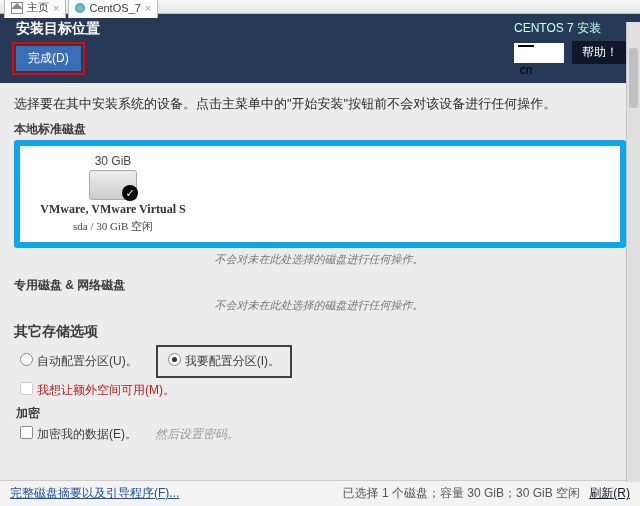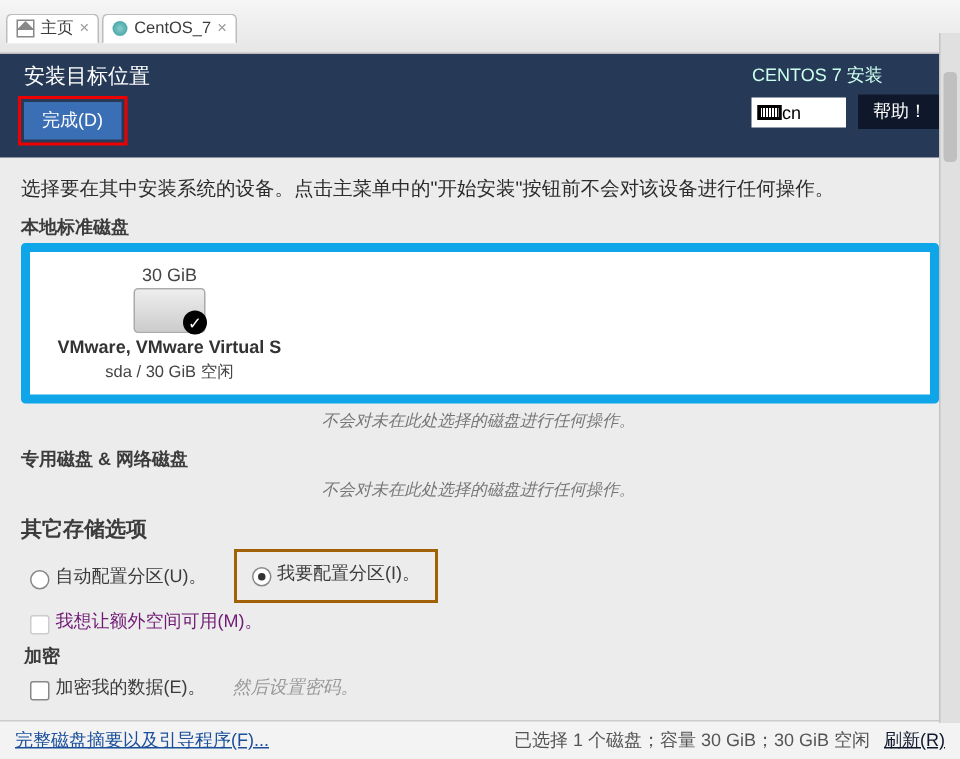--- a/index.html
+++ b/index.html
@@ -9,21 +9,21 @@
     font-size: 12px;
     background: #ececec;
     width: 640px;
     height: 506px;
     overflow: hidden;
     color: #3c3c3c;
   }
   .tabbar {
     display: flex;
     align-items: center;
-    height: 36px;
+    height: 14px;
     background: linear-gradient(#f6f6f6,#e6e6e6);
     border-bottom: 1px solid #bcbcbc;
     padding-left: 4px;
     gap: 2px;
   }
   .tab {
     display: flex;
     align-items: center;
     height: 20px;
     padding: 0 6px;
@@ -43,36 +43,36 @@
   .cent-icon{width:10px;height:10px;border-radius:50%;background:radial-gradient(circle,#8cc,#399);}
   .header {
     background: #263a58;
     color: #fff;
     display: flex;
     align-items: flex-start;
     justify-content: space-between;
     padding: 6px 12px 8px 12px;
   }
   .header-left { display:flex; flex-direction:column; align-items:flex-start; gap:4px;}
-  .h-title { font-size: 14px; font-weight: normal; margin-left:4px;}
+  .h-title { font-size: 14px; font-weight: bold; margin-left:4px;}
   .done-btn {
     background: #3b6fb5;
     color: #fff;
     border: none;
     padding: 4px 12px;
     font-size: 12px;
     cursor: pointer;
   }
   .done-wrap { border: 2px solid #e00; padding: 2px;}
   .header-right { display:flex; flex-direction:column; gap:4px; }
   .sub-title { font-size: 12px; color:#cfe; }
   .hr-row { display:flex; gap:8px; align-items:center;}
   .lang-box {
     background:#fff; color:#000; display:flex; align-items:center;
-    padding:2px 30px 2px 4px; height:20px; gap:0;
+    padding:2px 30px 2px 4px; height:20px; gap:16px;flex-direction:column;
   }
   .kbd-icon{width:16px;height:10px;border:1px solid #000;background:#000;position:relative;}
   .kbd-icon::after{content:"";position:absolute;inset:1px;background:repeating-linear-gradient(90deg,#fff 0 1px,#000 1px 2px);}
   .help-btn{background:#0f172a;color:#fff;border:none;padding:3px 10px;font-size:12px;cursor:pointer;}
   .content { padding: 8px 14px 0 14px; }
   .desc { font-size: 13px; margin: 4px 0 8px 0; color:#2c2c2c;}
   .section-title { font-weight: bold; font-size: 12px; margin: 4px 0 2px 0;}
   .disk-panel {
     background: #fff;
     border: 6px solid #0ea5e9;
@@ -88,38 +88,38 @@
     width: 48px; height: 30px;
     background: linear-gradient(#eee,#ccc);
     border: 1px solid #aaa; border-radius: 3px;
     position: relative;
   }
   .disk-check {
     position:absolute; right:-2px; bottom:-2px;
     width:16px;height:16px;background:#000;border-radius:50%;color:#fff;
     font-size:11px; display:flex;align-items:center;justify-content:center;
   }
-  .disk-name { font-weight:bold; font-size:12px; text-align:center;}
-  .disk-sub { font-size:11px; color:#444;}
+  .disk-name { font-weight:bold; font-size:12px; text-align:center;font-family:Liberation Serif, serif;}
+  .disk-sub { font-size:11px; color:#444;font-family:Liberation Serif, serif;}
   .right-note { text-align:center; font-style:italic; color:#777; font-size:11px; margin:4px 2px 10px 0;}
   .add-disk-btn {
     background: linear-gradient(#fdfdfd,#e7e7e7);
     border:1px solid #b5b5b5; border-radius:3px;
     padding:8px 10px; font-size:12px; cursor:pointer;
     display:inline-flex; align-items:center; gap:4px;
   }
   .storage-opts { margin-top:6px; }
   .row { display:flex; align-items:center; gap:14px; margin:4px 0 4px 6px;}
-  .radio,.check{display:inline-flex;align-items:flex-end;gap:4px;}
+  .radio,.check{display:inline-flex;align-items:flex-start;gap:4px;}
   .radio-dot,.check-box{width:13px;height:13px;border:1px solid #888;background:#fff;}
   .radio-dot{border-radius:50%;position:relative;}
   .radio-dot.sel::after{content:"";position:absolute;inset:3px;border-radius:50%;background:#333;}
   .check-box{border-radius:2px;}
-  .disabled{color:#701a75;}
-  .red-box{border:2px solid #a16207;padding:6px 10px;margin-left:4px;}
+  .disabled{color:#b91c1c;}
+  .red-box{border:2px solid #404040;padding:6px 10px;margin-left:4px;}
   .hint {font-style:italic;color:#999;margin-left:4px;}
   .footer-link{color:#1a4f9a;text-decoration:underline;cursor:pointer;font-size:12px;}
   .bottom-bar{
     position:absolute; bottom:0; left:0; right:0;
     background:#f3f3f3; border-top:1px solid #ccc;
     display:flex; justify-content:space-between; align-items:center;
     padding:4px 10px; font-size:12px;gap:32px;
   }
   .bottom-right{color:#555;}
   .refresh-link{color:#0f172a;text-decoration:underline;cursor:pointer;margin-left:6px;}

